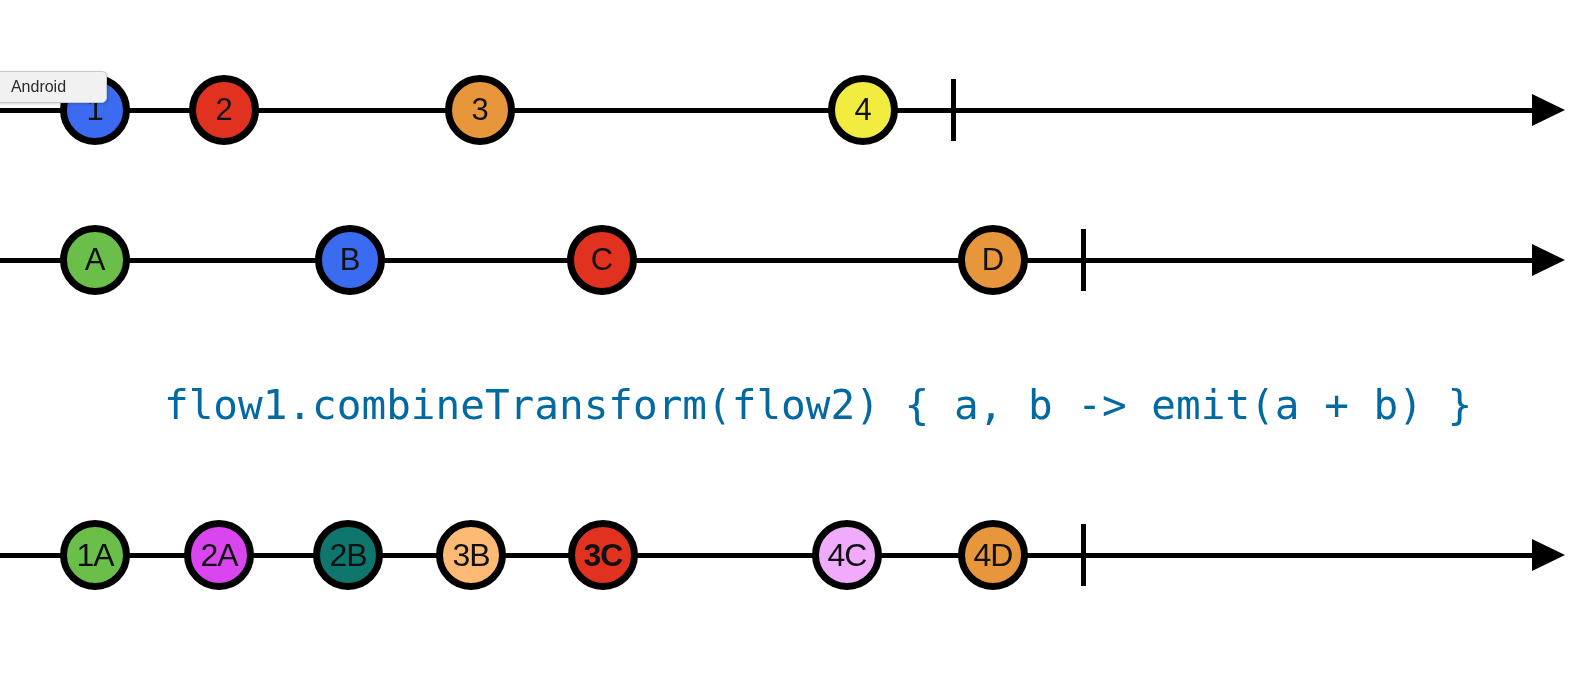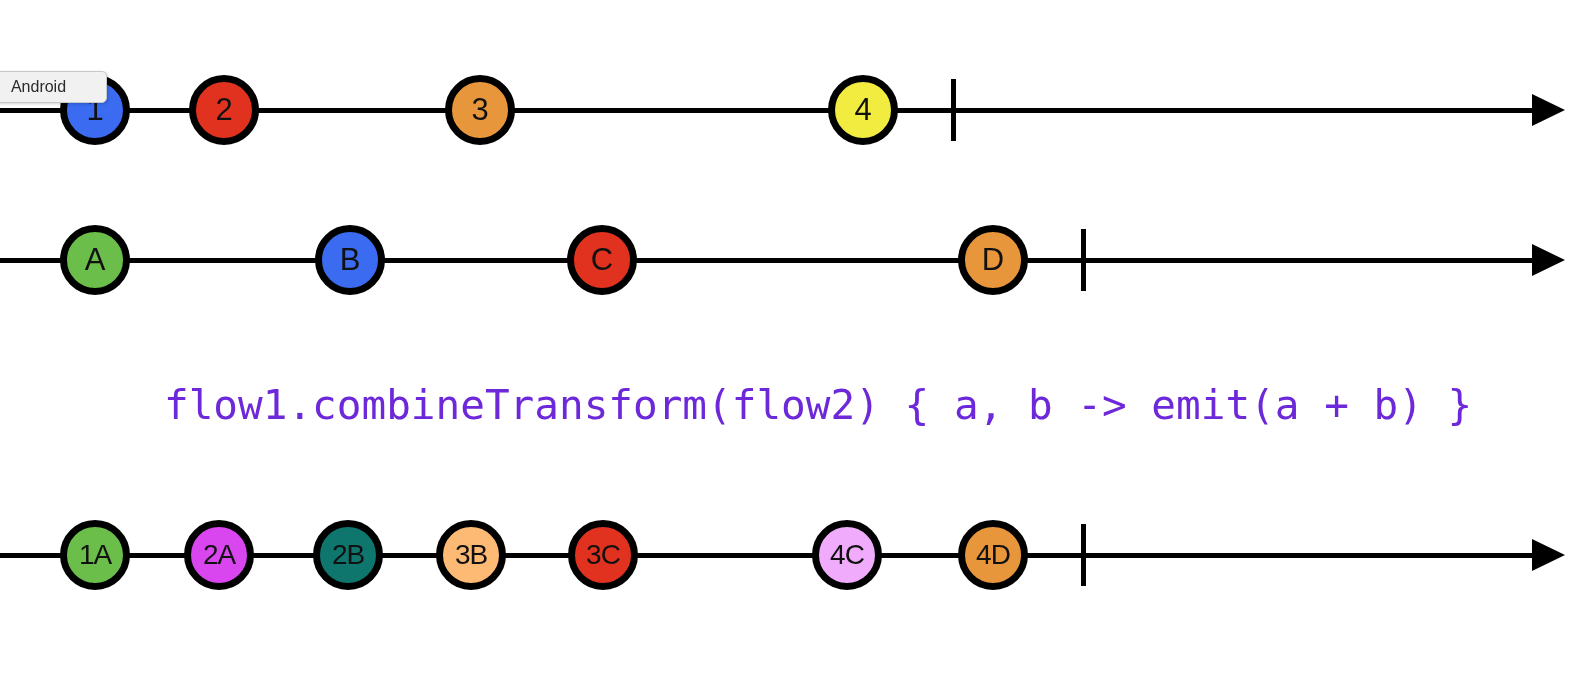--- a/index.html
+++ b/index.html
@@ -38,39 +38,39 @@
     border-radius: 50%;
     display: flex;
     align-items: center;
     justify-content: center;
     font-family: "Liberation Sans", sans-serif;
     font-size: 31px;
     color: #111111;
     z-index: 2;
   }
   .marble.two-char {
-    font-size: 28px;
+    font-size: 32px;
     letter-spacing: -1px;
   }
 
   .complete-bar {
     position: absolute;
     width: 5px;
     height: 62px;
     background: #000000;
   }
 
   .code-caption {
     position: absolute;
     left: 164px;
     top: 383px;
     font-family: "DejaVu Sans Mono", "Liberation Mono", monospace;
     font-size: 41px;
     line-height: 44px;
-    color: #6d28d9;
+    color: #0369a1;
     white-space: pre;
   }
 
   .hover-tooltip {
     position: absolute;
     left: -30px;
     top: 71px;
     width: 135px;
     height: 30px;
     background: #f1f1f1;
@@ -109,20 +109,20 @@
       <div class="marble" style="left: 315px; top: 225px; background: rgb(58, 107, 240);">B</div>
       <div class="marble" style="left: 567px; top: 225px; background: rgb(224, 50, 31);">C</div>
       <div class="marble" style="left: 958px; top: 225px; background: rgb(232, 150, 60);">D</div>
       <div class="timeline-axis" style="top: 553px; width: 1538px;"></div>
       <div class="timeline-arrowhead" style="left: 1532px; top: 539px;"></div>
       <div class="complete-bar" style="left: 1081px; top: 524px;"></div>
       <div class="marble two-char" style="left: 60px; top: 520px; background: rgb(108, 190, 75);">1A</div>
       <div class="marble two-char" style="left: 184px; top: 520px; background: #d946ef;">2A</div>
       <div class="marble two-char" style="left: 313px; top: 520px; background: #0f766e;">2B</div>
       <div class="marble two-char" style="left: 436px; top: 520px; background: #fdba74;">3B</div>
-      <div class="marble two-char" style="left: 568px; top: 520px; background: rgb(224, 50, 31);">3C</div>
+      <div class="marble two-char" style="left: 568px; top: 520px; background: rgb(224, 50, 31); font-weight: bold;">3C</div>
       <div class="marble two-char" style="left: 812px; top: 520px; background: #f0abfc;">4C</div>
       <div class="marble two-char" style="left: 958px; top: 520px; background: rgb(232, 150, 60); text-align: right;">4D</div>
     </div>
 
   <div class="code-caption">flow1.combineTransform(flow2) { a, b -&gt; emit(a + b) }</div>
 
 </div>
 
 </body></html>

